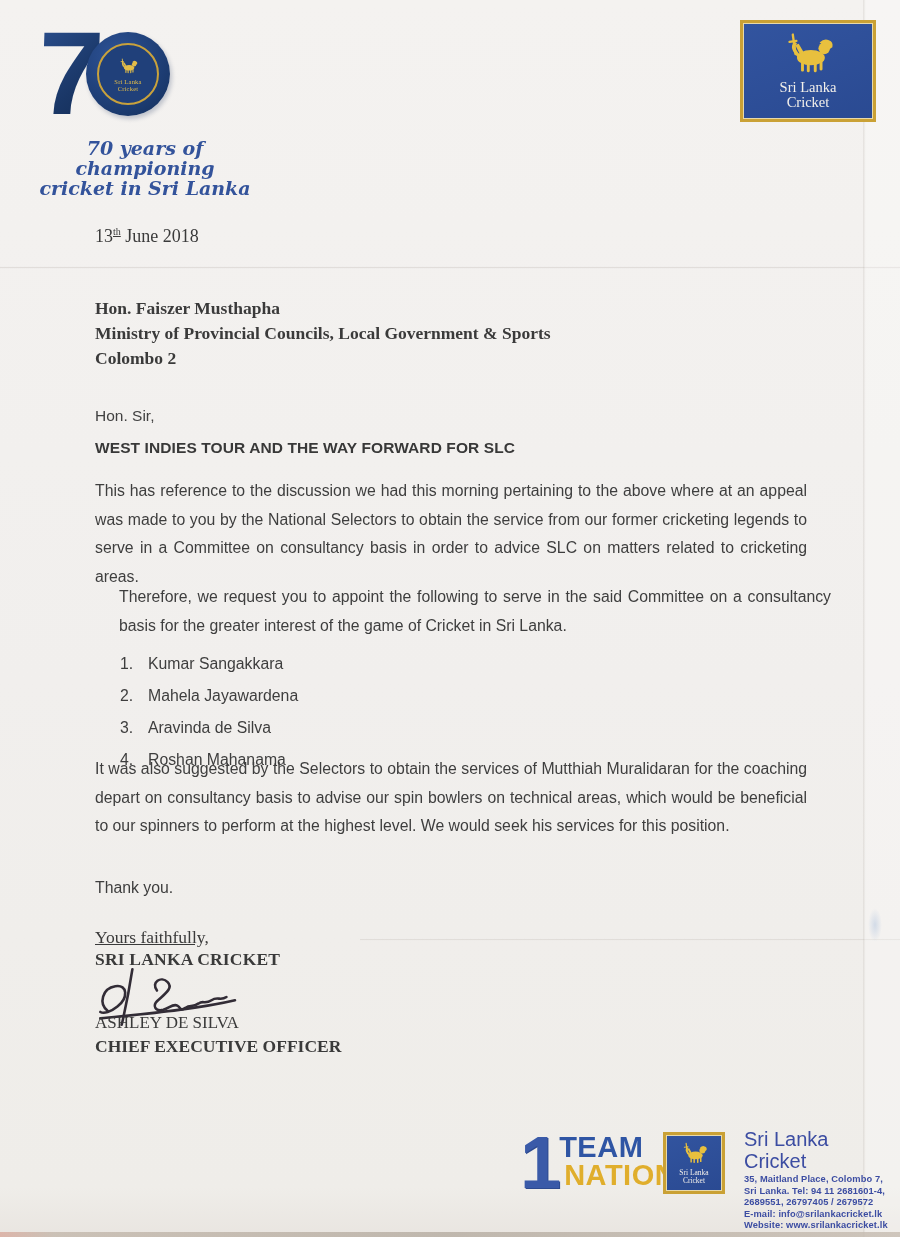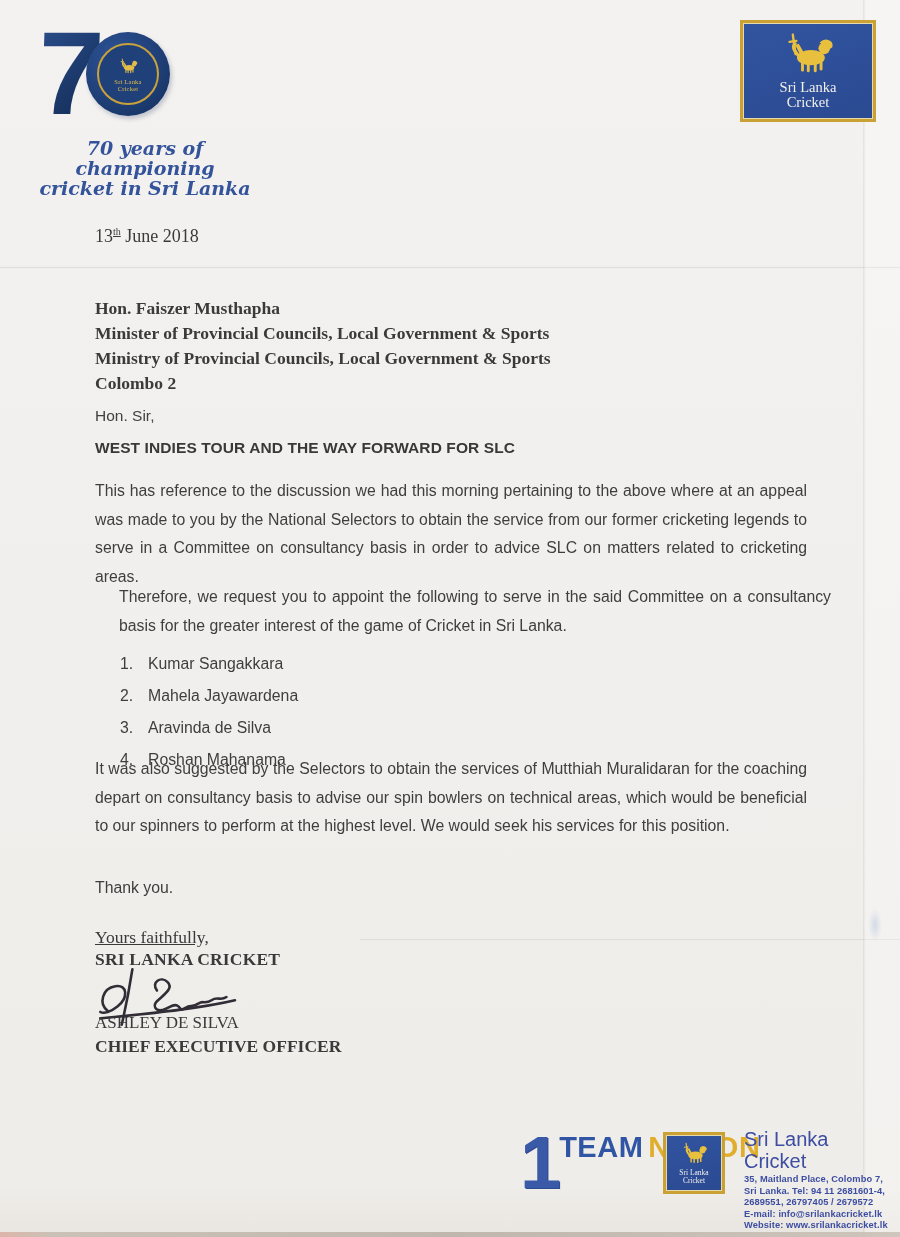--- a/index.html
+++ b/index.html
@@ -98,21 +98,21 @@
   .signer-name { position: absolute; left: 95px; top: 1013px; font-size: 17px; font-weight: normal; }
   .signer-title { position: absolute; left: 95px; top: 1036px; font-size: 17.5px; font-weight: bold; }
 
   
   .oneteam { position: absolute; left: 520px; top: 1133px; display: flex; }
   .oneteam .big-one {
     font-family: "Liberation Sans", sans-serif; font-weight: 900; font-size: 74px; line-height: 60px;
     color: #3a5aa8; margin-right: 2px; letter-spacing: -4px;
     text-shadow: 1px 1px 0 #2d4a8f;
   }
-  .oneteam .stack { display: flex; }
+  .oneteam .stack { display: flex; flex-direction: column; }
   .oneteam .team { font-weight: 900; font-size: 29px; line-height: 28px; color: #2f55a4; letter-spacing: 0.5px; }
   .oneteam .nation { font-weight: 900; font-size: 29px; line-height: 28px; color: #e0ae2c; letter-spacing: 0.5px; margin-left: 5px; }
 
   .contact { position: absolute; left: 744px; top: 1128px; width: 150px; color: #3c4da2; }
   .contact .contact-name { font-size: 20px; line-height: 22px; font-family: "Liberation Sans", sans-serif; margin-bottom: 2px; }
   .contact .line { font-size: 9.3px; line-height: 11.5px; font-weight: bold; letter-spacing: 0.1px; }
 </style>
 </head>
 <body>
 
@@ -183,21 +183,20 @@
       </div>
     </div>
   </div>
 
   <div class="date-line serif">
     <span>13</span><sup>th</sup><span> June 2018</span>
   </div>
 
   <div class="recipient serif">
     <div>Hon. Faiszer Musthapha</div>
-    <div>Minister of Provincial Councils, Local Government &amp; Sports</div>
     <div>Ministry of Provincial Councils, Local Government &amp; Sports</div>
     <div>Colombo 2</div>
   </div>
 
   <div class="salutation">Hon. Sir,</div>
   <div class="subject">WEST INDIES TOUR AND THE WAY FORWARD FOR SLC</div>
 
   <div class="para para1">This has reference to the discussion we had this morning pertaining to the above where at an appeal was made to you by the National Selectors to obtain the service from our former cricketing legends to serve in a Committee on consultancy basis in order to advice SLC on matters related to cricketing areas.</div>
   <div class="para para2">Therefore, we request you to appoint the following to serve in the said Committee on a consultancy basis for the greater interest of the game of Cricket in Sri Lanka.</div>
 

